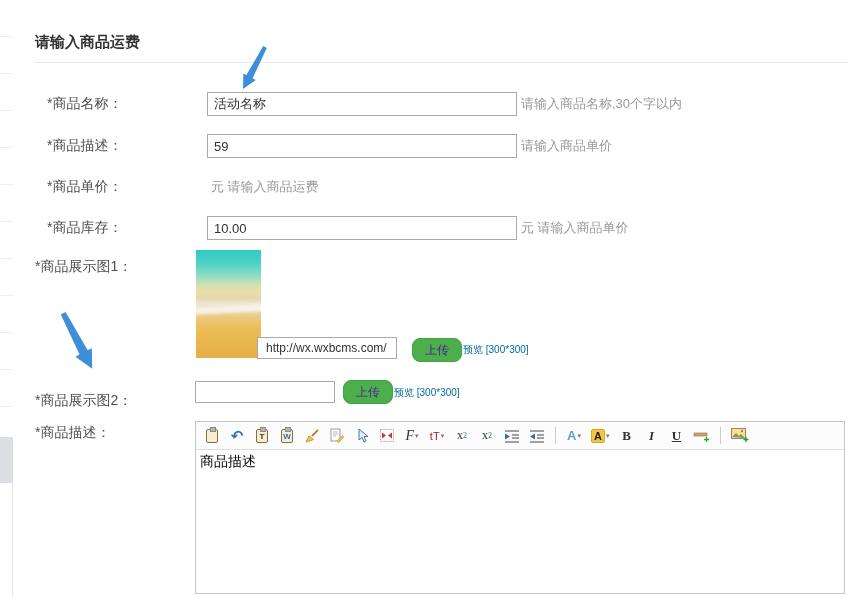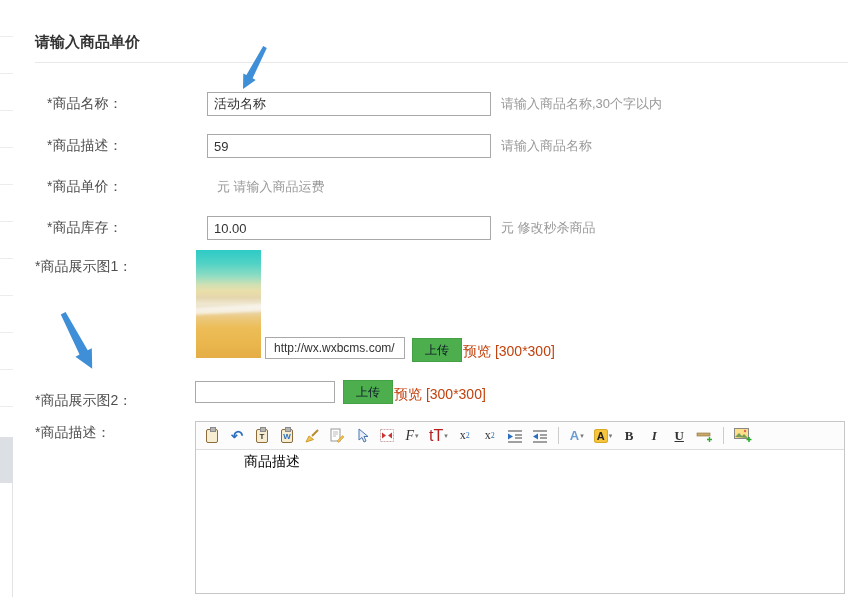--- a/index.html
+++ b/index.html
@@ -15,28 +15,28 @@
   .side-strip { position:absolute; left:0; top:0; width:13px; height:597px; border-right:1px solid #e3e3e3; background:#fff; }
   .side-lines { position:absolute; left:0; top:0; width:13px; height:437px;
     background:repeating-linear-gradient(180deg,#fff 0 36px,#ececec 36px 37px); }
   .side-block { position:absolute; left:0; top:437px; width:13px; height:46px; background:#dcdfe4; }
   
   .page-title { position:absolute; left:35px; top:33px; font-size:15px; font-weight:bold; color:#333; }
   .divider { position:absolute; left:35px; right:0; top:62px; border-top:1px solid #e8e8e8; }
   
   .form-row { position:absolute; left:47px; right:0; height:24px; display:flex; align-items:center; }
   .f-label { width:160px; font-size:14px; color:#4d4d4d; flex:none; }
-  .text-input { width:284px; height:24px; border:1px solid #a9a9a9; padding:3px 6px; font-size:13px; color:#333;
+  .text-input { width:310px; height:24px; border:1px solid #a9a9a9; padding:3px 6px; font-size:13px; color:#333;
     font-family:"Liberation Sans","DejaVu Sans",sans-serif; outline:none; flex:none; }
-  .hint { margin-left:10px; font-size:13px; color:#999; }
+  .hint { margin-left:4px; font-size:13px; color:#999; }
   .small-input { width:140px; height:22px; border:1px solid #a9a9a9; padding:2px 5px; font-size:12px; color:#333;
     font-family:"Liberation Sans","DejaVu Sans",sans-serif; outline:none; }
   .upload-btn { display:inline-block; height:24px; padding:4px 12px; background:#4cae4c; border:1px solid #43a143;
-    border-radius:0; color:#0f172a; font-size:12px; line-height:15px; cursor:pointer; }
-  .preview-link { font-size:14px; color:#c2410c; }
+    border-radius:8px; color:#4c1d95; font-size:12px; line-height:15px; cursor:pointer; }
+  .preview-link { font-size:10px; color:#0369a1; }
   
   .thumb { position:absolute; left:196px; top:250px; width:65px; height:108px; overflow:hidden;
     background:linear-gradient(180deg,#2ecbc6 0%,#4fd2c5 12%,#8fdcc3 24%,#cfe0b4 32%,#eadfa9 38%,
       #e5d6ad 44%,#efe7d2 50%,#e9dcc0 55%,#ecca82 62%,#ecbd58 72%,#eab74e 85%,#e5ad47 100%); }
   .thumb::after { content:''; position:absolute; left:-4px; right:-4px; top:52%; height:7px;
     background:rgba(255,255,255,.6); transform:rotate(-3deg); filter:blur(1px); }
   
   .arrow { position:absolute; }
   .arrow1 { left:233px; top:42px; width:40px; height:52px; }
   .arrow2 { left:48px; top:308px; width:62px; height:66px; transform:scaleX(-1); }
@@ -46,78 +46,78 @@
   .tb { display:inline-flex; align-items:center; justify-content:center; height:20px; min-width:16px; cursor:pointer; position:relative; }
   .tb-sep { width:1px; height:17px; background:#ccc; margin:0 1px; flex:none; }
   .caret { font-size:7px; color:#777; margin-left:1px; }
   .ltr { font-family:"Liberation Serif","DejaVu Serif",serif; font-size:13px; color:#333; }
   .bold-l { font-weight:bold; }
   .ital-l { font-style:italic; }
   .und-l { text-decoration:underline; }
   .fontA { color:#6b9bd2; font-size:13px; font-weight:bold; }
   .hlA { background:#f7c53c; border:1px solid #d9a92a; border-radius:2px; padding:0 2px; font-size:11px; font-weight:bold; color:#222; }
   .ff { font-family:"Liberation Serif","DejaVu Serif",serif; font-style:italic; font-size:14px; color:#333; }
-  .fs { font-size:16px; color:#b91c1c; }
+  .fs { font-size:11px; color:#b91c1c; }
   .undo-g { color:#2b6fbf; font-size:15px; font-weight:bold; line-height:14px; }
   .subsup { font-family:"Liberation Serif","DejaVu Serif",serif; font-size:12px; color:#333; }
   .subsup sub,.subsup sup { color:#2b6fbf; font-size:8px; }
   .clip { width:12px; height:14px; border:1px solid #8a6d3b; background:#f6edd2; border-radius:2px; position:relative; display:inline-block; }
   .clip::before { content:''; position:absolute; top:-3px; left:3px; width:4px; height:3px; background:#b5b5b5; border:1px solid #8a8a8a; }
   .clip .clip-ltr { position:absolute; left:0; right:0; top:2px; text-align:center; font-size:8px; font-weight:bold; color:#333; }
   .clip .w { color:#2b6fbf; }
   .editor-body { height:143px; padding:3px 4px; font-size:14px; color:#000; background:#fff; overflow:hidden;
-    font-family:"Liberation Sans","DejaVu Sans",sans-serif;margin-left:44px; }
+    font-family:"Liberation Sans","DejaVu Sans",sans-serif; }
 </style>
 </head>
 <body>
 
 <div class="page">
 
   <div class="side-strip">
     <div class="side-lines"></div>
     <div class="side-block"></div>
   </div>
 
-  <div class="page-title">请输入商品单价</div>
+  <div class="page-title">请输入商品运费</div>
   <div class="divider"></div>
 
   <svg class="arrow arrow1" viewBox="0 0 40 50">
     <polygon points="30.2,3.1 13.4,32.0 10.3,30.4 10,46 22.7,36.9 19.6,35.2 33.8,4.9" fill="#3e8ed8"></polygon>
   </svg>
 
   <svg class="arrow arrow2" viewBox="0 0 40 50">
     <polygon points="30.2,3.1 13.4,32.0 10.3,30.4 10,46 22.7,36.9 19.6,35.2 33.8,4.9" fill="#3e8ed8"></polygon>
   </svg>
 
   <div class="form-row" style="top:92px;">
     <span class="f-label">*商品名称：</span>
     <input class="text-input" type="text" value="活动名称" style="">
     <span class="hint">请输入商品名称,30个字以内</span>
   </div>
 
   <div class="form-row" style="top:134px;">
     <span class="f-label">*商品描述：</span>
     <input class="text-input" type="text" value="59" style="">
-    <span class="hint">请输入商品名称</span>
+    <span class="hint">请输入商品单价</span>
   </div>
 
   <div class="form-row" style="top:175px;">
     <span class="f-label">*商品单价：</span>
     <span class="hint">元 请输入商品运费</span>
   </div>
 
   <div class="form-row" style="top:216px;">
     <span class="f-label">*商品库存：</span>
     <input class="text-input" type="text" value="10.00" style="">
-    <span class="hint">元 修改秒杀商品</span>
+    <span class="hint">元 请输入商品单价</span>
   </div>
 
   <div style="position:absolute;left:35px;top:258px;font-size:14px;">*商品展示图1：</div>
   <div class="thumb"></div>
-  <input class="small-input" style="position: absolute; left: 265px; top: 337px; padding-left: 8px;" type="text" value="http://wx.wxbcms.com/">
+  <input class="small-input" style="position: absolute; left: 257px; top: 337px; padding-left: 8px;" type="text" value="http://wx.wxbcms.com/">
   <span class="upload-btn" style="position:absolute;left:412px;top:338px;">上传</span>
   <span class="preview-link" style="position:absolute;left:463px;top:343px;">预览 [300*300]</span>
 
   <div style="position:absolute;left:35px;top:392px;font-size:14px;">*商品展示图2：</div>
   <input class="small-input" style="position: absolute; left: 195px; top: 381px;" type="text">
   <span class="upload-btn" style="position:absolute;left:343px;top:380px;">上传</span>
   <span class="preview-link" style="position:absolute;left:394px;top:386px;">预览 [300*300]</span>
 
   <div style="position:absolute;left:35px;top:424px;font-size:14px;">*商品描述：</div>
 

